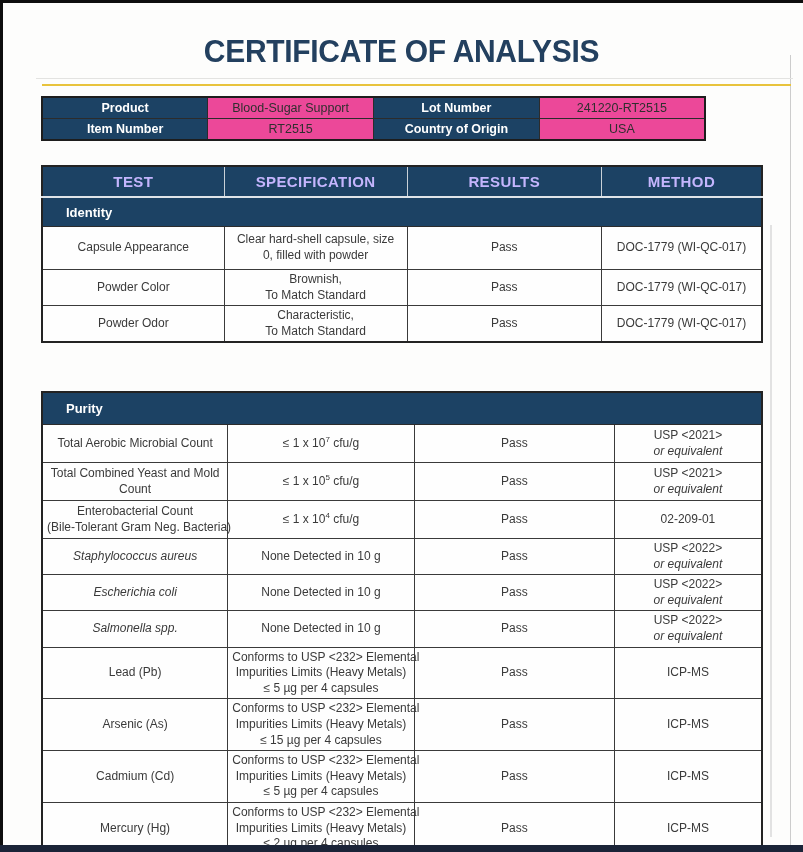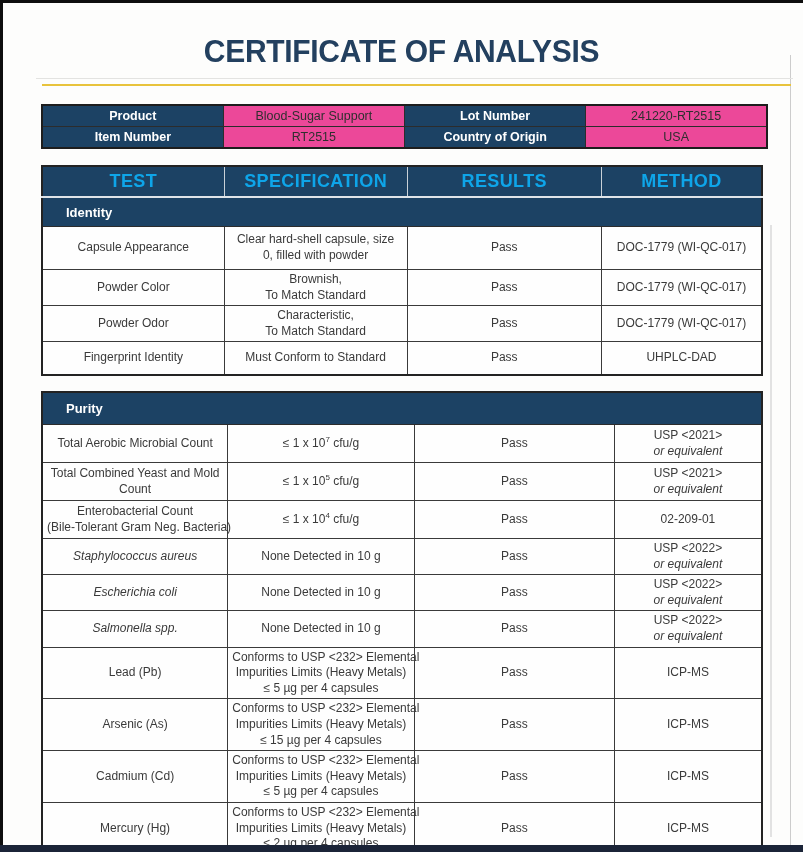--- a/index.html
+++ b/index.html
@@ -19,41 +19,41 @@
   .title{
     position:absolute;left:0;top:35px;width:803px;text-align:center;
     font-size:30px;font-weight:bold;color:#23405f;letter-spacing:-0.3px;
     transform:scaleY(1.04);
   }
   .faint-rule{position:absolute;left:36px;top:78px;width:757px;height:1px;background:#e3e3e1;}
   .gold-rule{position:absolute;left:42px;top:84px;width:749px;height:2px;background:#e8c33c;}
 
   
   .info-table{
-    position:absolute;left:41px;top:104px;width:727px;
+    position:absolute;left:41px;top:96px;width:665px;
     border-collapse:collapse;table-layout:fixed;
     border:2px solid #1d1d1d;
   }
   .info-table td{
     height:20px;border:1px solid #2c2c2c;text-align:center;
     font-size:12.5px;padding:0 2px;vertical-align:middle;
   }
   .info-table td.hd{background:#1c4264;color:#ffffff;font-weight:bold;}
   .info-table td.val{color:#2f2f2f;background:#ec4899;}
 
   
   .coa{
     position:absolute;left:41px;
     border-collapse:collapse;table-layout:fixed;
     border:2px solid #232323;background:#fefefe;
   }
   .coa.t1{top:165px;width:722px;}
   .coa.t2{top:391px;width:722px;}
   .coa th{
-    background:#1c4264;color:#0ea5e9;font-size:18px;font-weight:bold;
+    background:#1c4264;color:#c4b5fd;font-size:15px;font-weight:bold;
     letter-spacing:0.4px;height:27px;border:1px solid #c9d1d8;
     border-top:none;text-align:center;
   }
   .coa td.section{
     background:#1c4264;color:#fff;font-size:13px;font-weight:bold;
     height:26px;padding-left:23px;text-align:left;
     border-top:2px solid #dfe4e8;border-bottom:1px solid #2c2c2c;
   }
   .coa.t2 td.section{height:29px;border-top:none;}
   .coa tbody td{
@@ -172,34 +172,20 @@
           <div class="line">Characteristic,</div>
           <div class="line">To Match Standard</div>
         </td>
         <td>
           <div class="line">Pass</div>
         </td>
         <td>
           <div class="line">DOC-1779 (WI-QC-017)</div>
         </td>
       </tr>
-      <tr>
-        <td>
-          <div class="line">Fingerprint Identity</div>
-        </td>
-        <td>
-          <div class="line">Must Conform to Standard</div>
-        </td>
-        <td>
-          <div class="line">Pass</div>
-        </td>
-        <td>
-          <div class="line">UHPLC-DAD</div>
-        </td>
-      </tr>
     </tbody>
 </table>
 
 <table class="coa t2">
   <colgroup>
       <col style="width:25.8%">
       <col style="width:25.9%">
       <col style="width:27.8%">
       <col style="width:20.5%">
     </colgroup>

